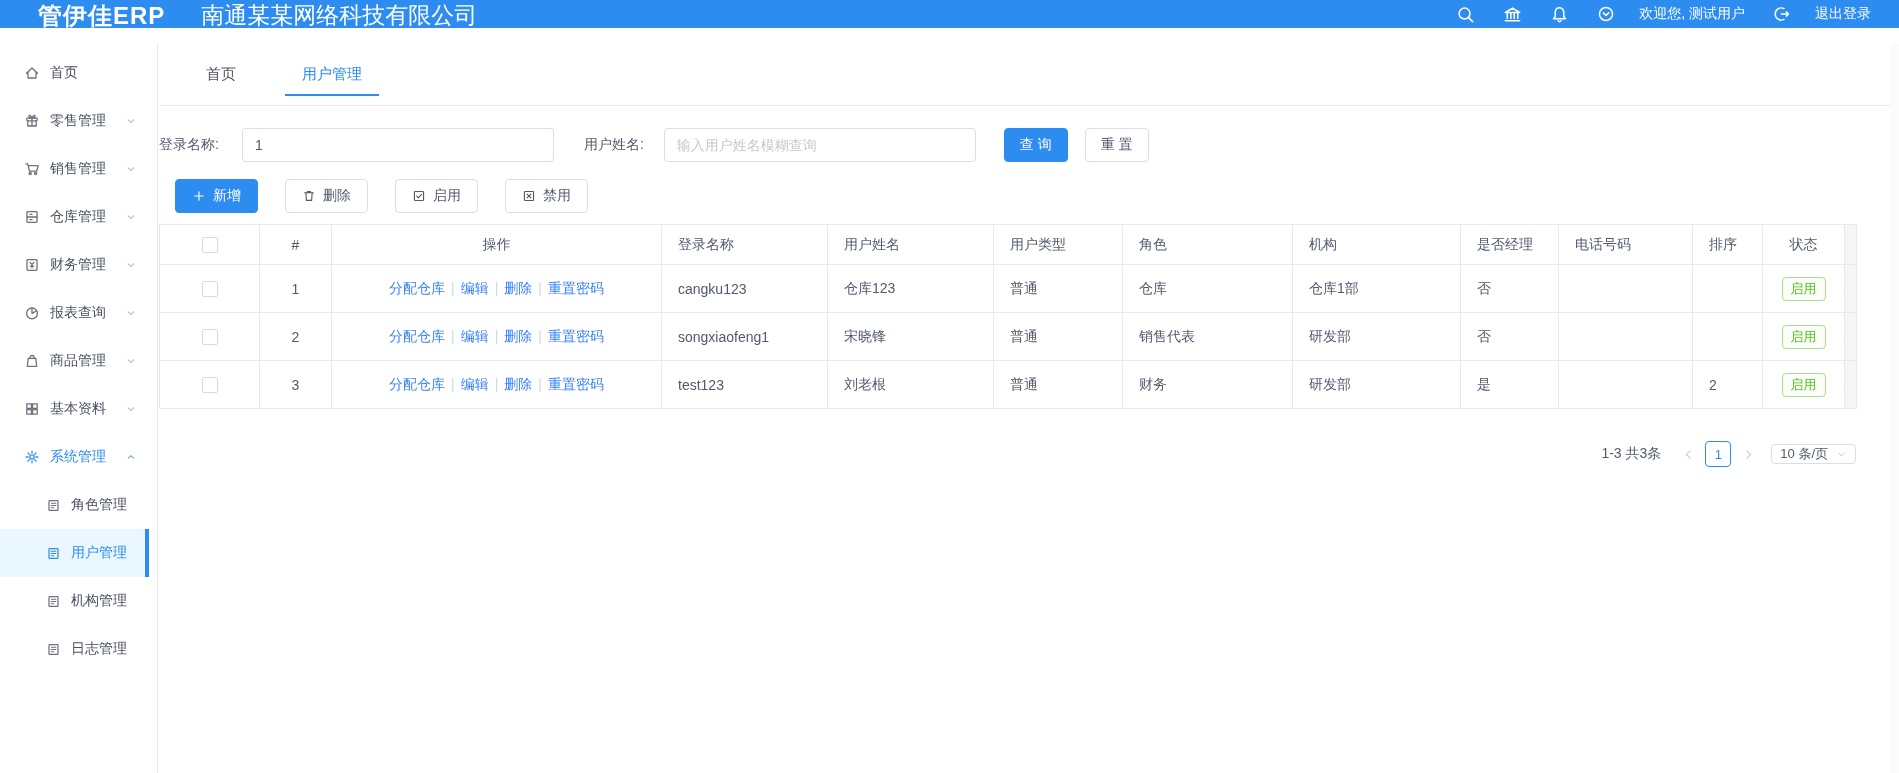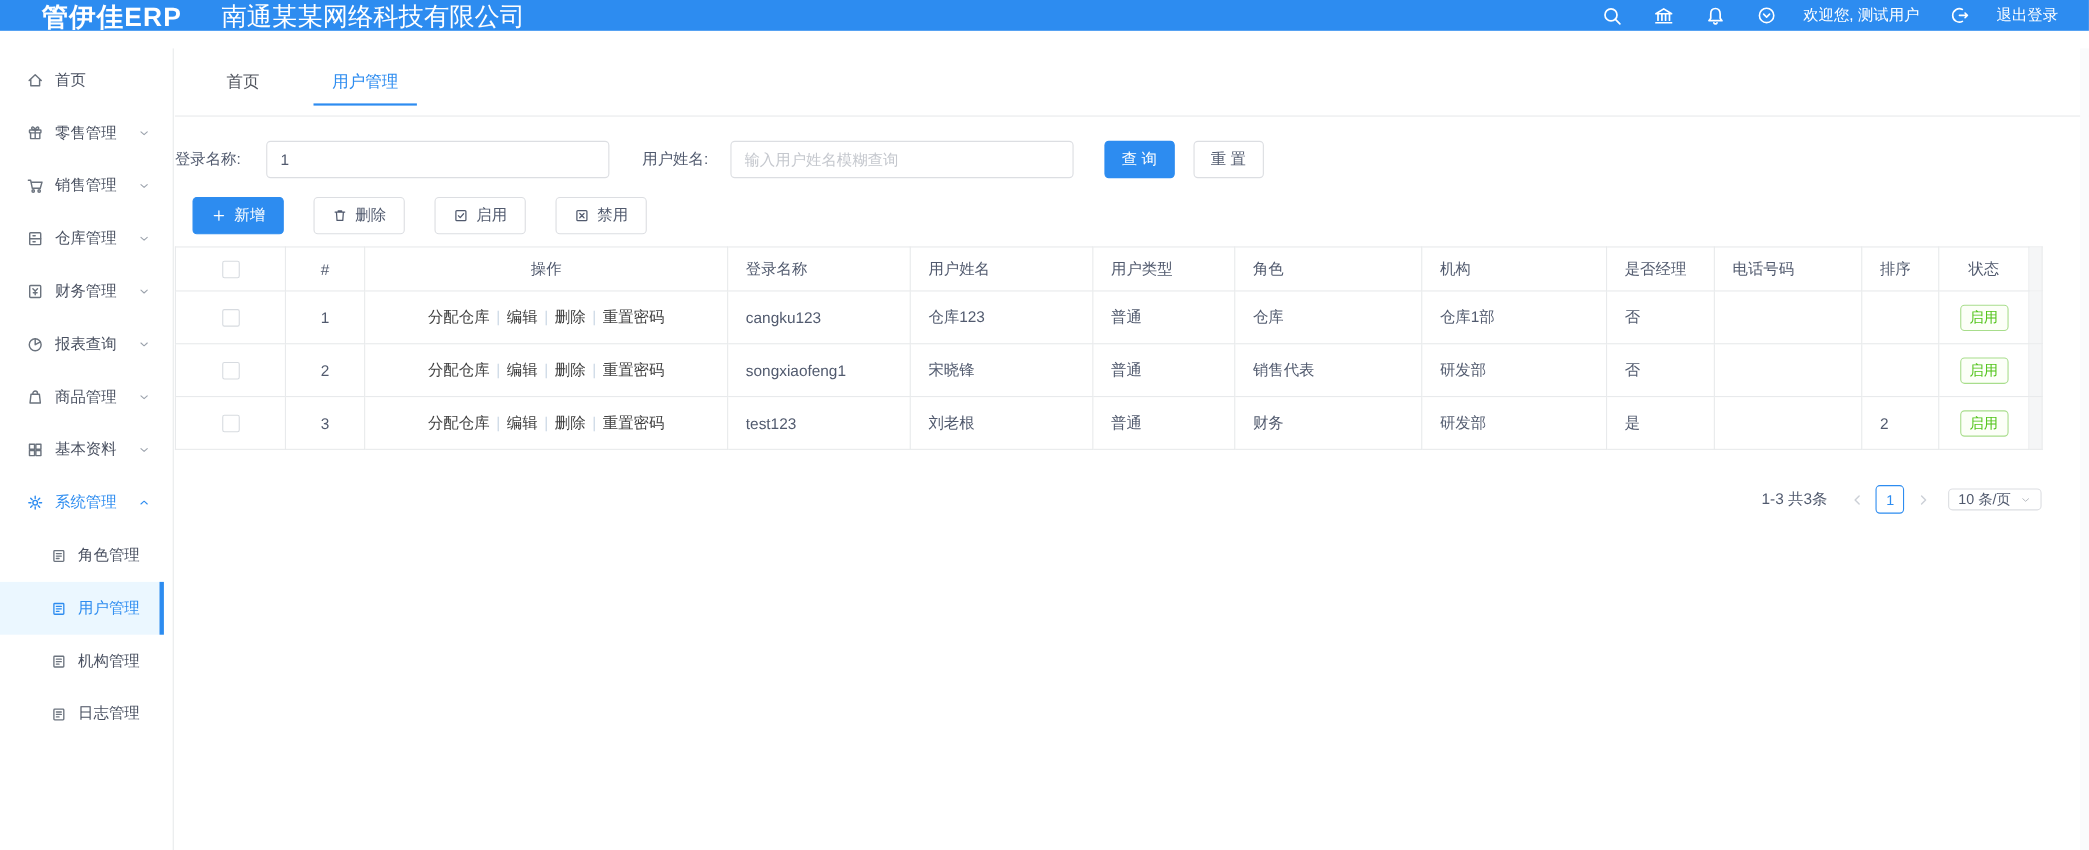--- a/index.html
+++ b/index.html
@@ -65,21 +65,21 @@
   .table-wrap { margin-top:11px; }
   table { border-collapse:collapse; table-layout:fixed; width:1697px; }
   th,td { border:1px solid #e8eaec; padding:0 16px; height:48px; font-size:14px; color:#515a6e;
     font-weight:400; text-align:left; overflow:hidden; white-space:nowrap; }
   thead th { height:40px; }
   .c-center { text-align:center; }
   .col-check { text-align:center; padding:0; }
   .col-gutter { background:#f5f6f7; padding:0; }
   .checkbox { display:inline-block; width:16px; height:16px; border:1px solid #d7dbe0; border-radius:2px;
     background:#fff; vertical-align:middle; cursor:pointer; }
-  .action-cell a { color:#404040; text-decoration:none; cursor:pointer; }
+  .action-cell a { color:#3b82f6; text-decoration:none; cursor:pointer; }
   .sep { color:#cdd9e6; margin:0 6px; }
   .badge-enabled { display:inline-block; height:24px; line-height:22px; padding:0 8px;
     border:1px solid #a8dd8c; color:#52c41a; background:#fcfff8; border-radius:4px; font-size:13px; }
 
   
   .pagination { width:1697px; margin-top:32px; display:flex; align-items:center; justify-content:flex-end; }
   .pg-total { margin-right:14px; }
   .pg-arrow { width:26px; height:26px; display:flex; align-items:center; justify-content:center;
     color:#ccd0d7; cursor:pointer; }
   .pg-page { width:26px; height:26px; border:1px solid #2d8cf0; color:#2d8cf0; border-radius:4px;

